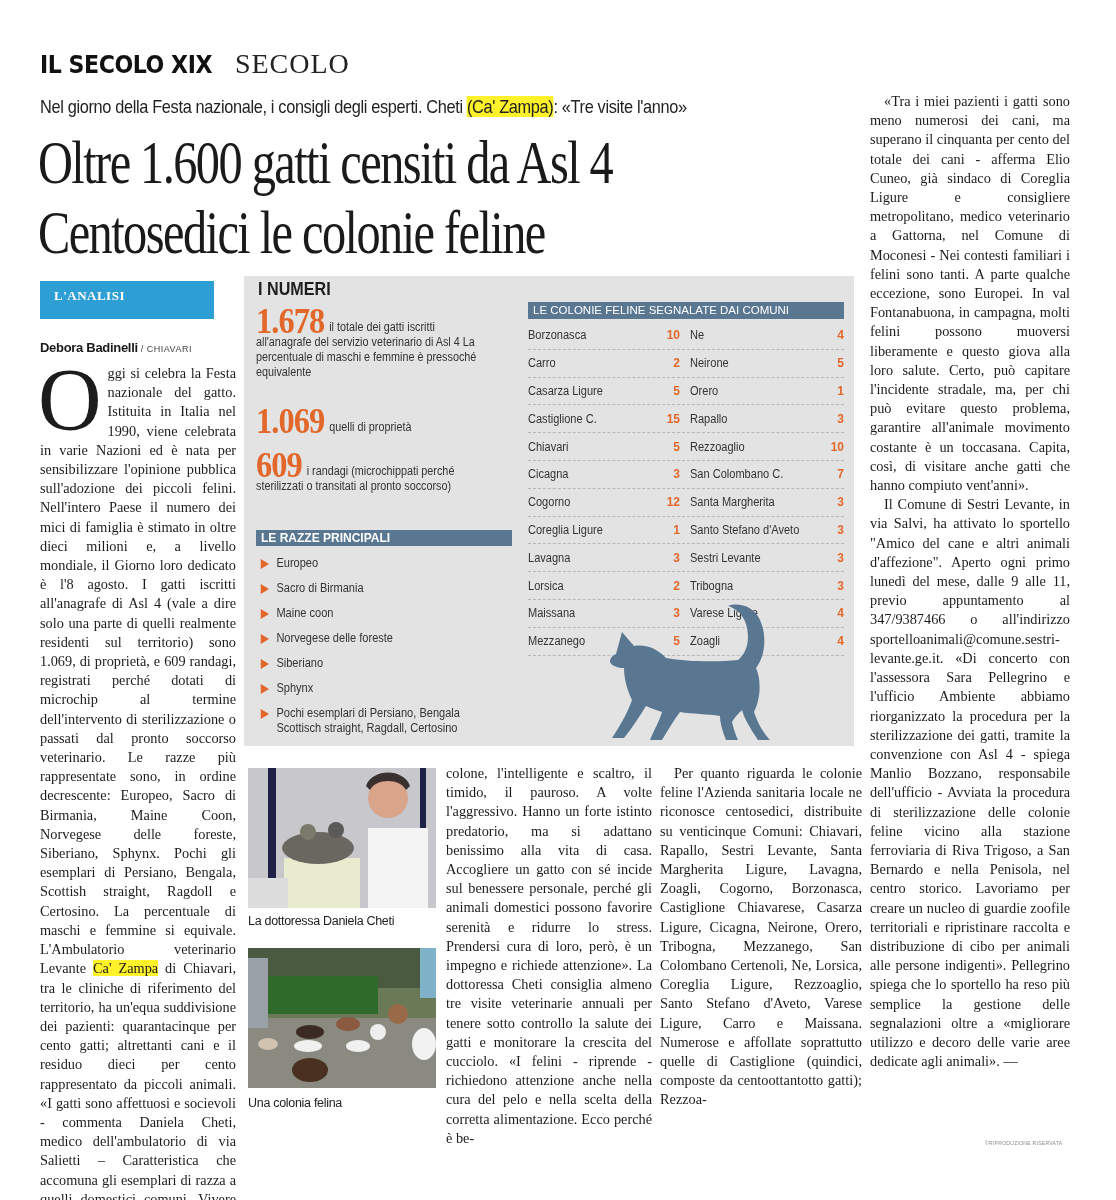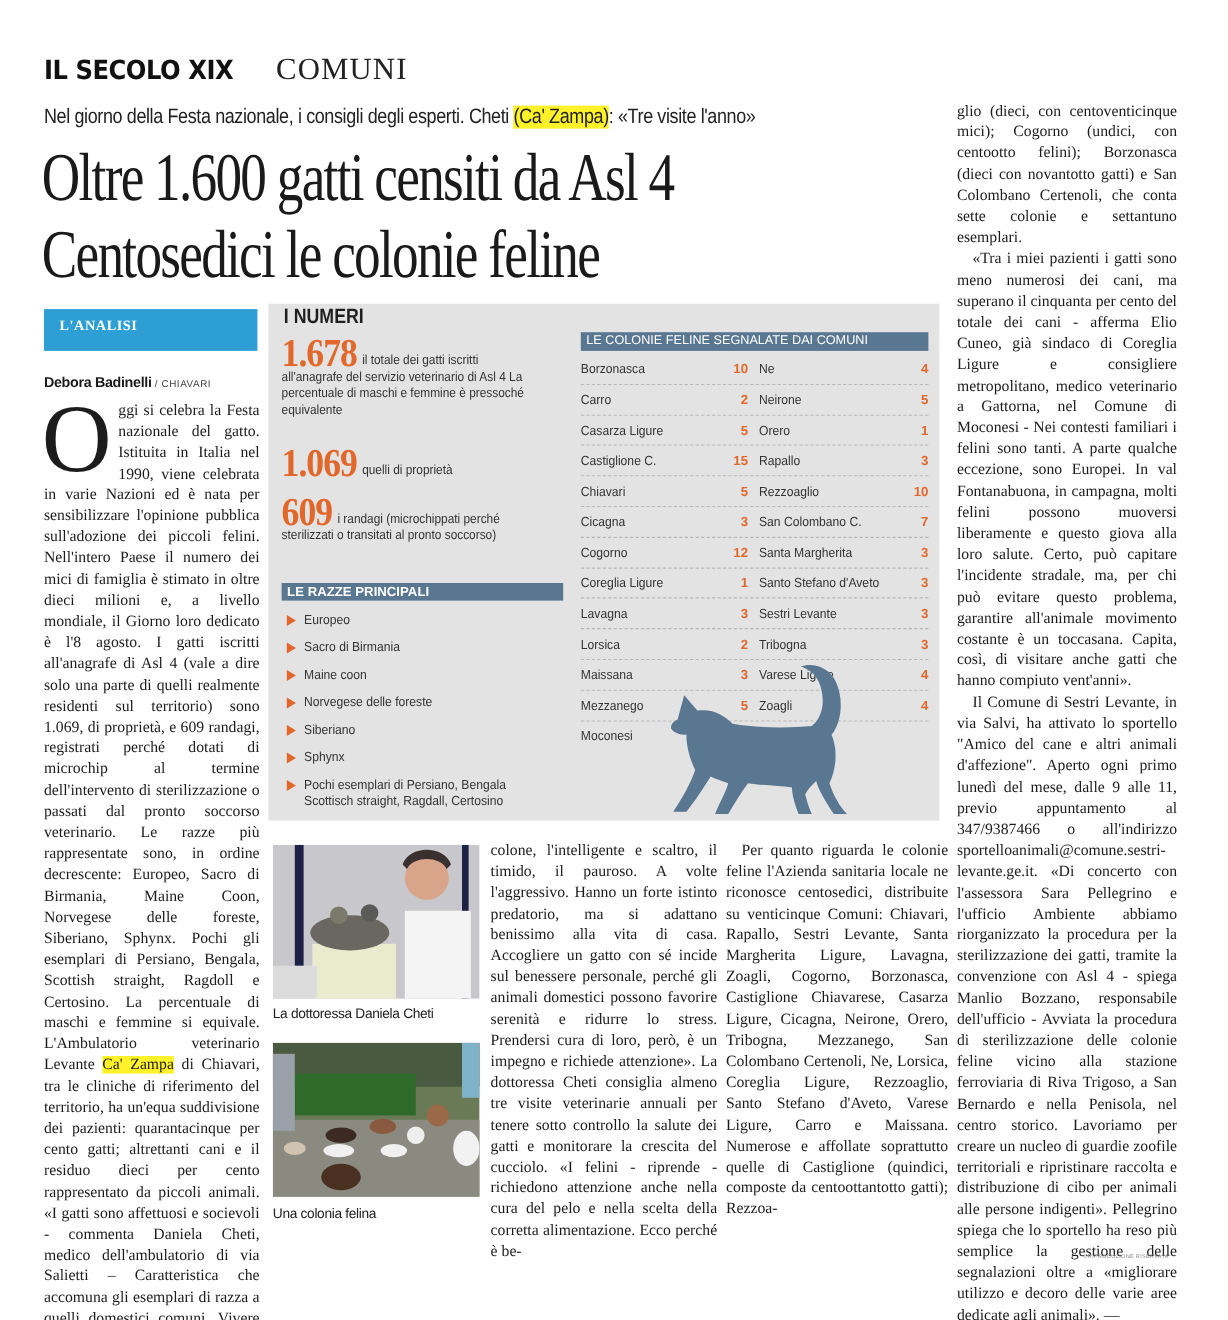--- a/index.html
+++ b/index.html
@@ -1,31 +1,31 @@
 <!DOCTYPE html>
 <html><head>
 <meta charset="utf-8">
 <style>
   html, body { margin: 0; padding: 0; background: #ffffff; }
   body { width: 1116px; height: 1200px; position: relative; overflow: hidden; font-family: "Liberation Serif", serif; color: #1a1a1a; }
   .abs { position: absolute; }
-  .masthead { left: 40px; top: 48px; display: flex; align-items: baseline; gap: 32px; }
+  .masthead { left: 40px; top: 48px; display: flex; align-items: baseline; gap: 16px; }
   .brand { font-family: "DejaVu Sans", sans-serif; font-weight: 900; font-size: 24px; letter-spacing: -0.5px; transform: scaleX(0.92); transform-origin: left; color: #111; }
   .section { font-family: "Liberation Serif", serif; font-size: 28px; letter-spacing: 1px; color: #222; margin-left: -8px; }
   .kicker { left: 40px; top: 96px; font-family: "Liberation Sans", sans-serif; font-size: 19px; color: #222; letter-spacing: -0.4px; white-space: nowrap; transform: scaleX(0.86); transform-origin: left; }
   .hl { background: #fff22a; }
   .headline { left: 38px; font-family: "Liberation Serif", serif; font-size: 62px; line-height: 64px; color: #1a1a1a; white-space: nowrap; letter-spacing: -2px; transform: scaleX(0.78); transform-origin: left; font-weight: normal; }
   .h1 { top: 130px; }
   .h2 { top: 200px; }
 
   .col { font-size: 14.3px; line-height: 19.2px; text-align: justify; hyphens: auto; color: #1c1c1c; }
   .col p { margin: 0; text-indent: 0; }
   .col p.ind { text-indent: 14px; }
 
-  .analisi-tag { left: 40px; top: 281px; width: 194px; height: 38px; background: #2e9fd4; color: #fff; font-family: "Liberation Serif", serif; font-weight: bold; font-size: 13px; line-height: 30px; padding-left: 14px; box-sizing: border-box; letter-spacing: 0.5px; }
+  .analisi-tag { left: 40px; top: 281px; width: 174px; height: 38px; background: #2e9fd4; color: #fff; font-family: "Liberation Serif", serif; font-weight: bold; font-size: 13px; line-height: 30px; padding-left: 14px; box-sizing: border-box; letter-spacing: 0.5px; }
   .byline { left: 40px; top: 340px; font-family: "Liberation Sans", sans-serif; font-size: 13px; }
   .byline b { font-weight: bold; letter-spacing: -0.3px; }
   .byline .place { font-size: 9px; color: #444; letter-spacing: 0.5px; }
   .col1 { left: 40px; top: 364px; width: 196px; }
   .dropcap { float: left; font-size: 88px; line-height: 68px; margin: 2px 6px 0 -2px; font-family: "Liberation Serif", serif; }
 
   .infobox { left: 244px; top: 276px; width: 610px; height: 470px; background: #e3e3e3; }
   .numeri-title { left: 258px; top: 278px; font-family: "Liberation Sans", sans-serif; font-weight: bold; font-size: 19px; color: #1f1f1f; transform: scaleX(0.85); transform-origin: left; }
   .stat { left: 256px; width: 262px; font-family: "Liberation Sans", sans-serif; font-size: 12px; line-height: 15px; color: #333; transform: scaleX(0.9); transform-origin: left; }
   .stat .big { font-family: "Liberation Serif", serif; font-weight: bold; font-size: 36px; color: #e2672a; letter-spacing: -1px; vertical-align: -2px; margin-right: 2px; }
@@ -54,21 +54,21 @@
   .col3 { left: 446px; top: 764px; width: 206px; }
   .col4 { left: 660px; top: 764px; width: 202px; }
   .col5 { left: 870px; top: 92px; width: 200px; }
   .copyright { left: 985px; top: 1140px; font-family: "Liberation Sans", sans-serif; font-size: 5px; color: #888; letter-spacing: 0.3px; }
 </style>
 </head>
 <body>
 
 <div class="abs masthead">
   <span class="brand">IL SECOLO XIX</span>
-  <span class="section">COMUNI</span>
+  <span class="section">SECOLO</span>
 </div>
 
 <div class="abs kicker">
   <span>Nel giorno della Festa nazionale, i consigli degli esperti. Cheti </span><span class="hl">(Ca' Zampa)</span><span>: «Tre visite l'anno»</span>
 </div>
 
 <h1 class="abs headline h1" style="margin:0">Oltre 1.600 gatti censiti da Asl 4</h1>
 <h1 class="abs headline h2" style="margin:0">Centosedici le colonie feline</h1>
 
 <div class="abs analisi-tag">L'ANALISI</div>
@@ -243,27 +243,20 @@
     </div>
     <div class="crow">
       <div class="cell">
         <span class="cname">Mezzanego</span>
         <span class="cval">5</span>
       </div>
       <div class="cell right">
         <span class="cname">Zoagli</span>
         <span class="cval r">4</span>
       </div>
-    </div>
-    <div class="crow noline">
-      <div class="cell">
-        <span class="cname">Moconesi</span>
-        <span class="cval">1</span>
-      </div>
-      <div class="cell right"></div>
     </div>
   </div>
 
 <svg class="abs cat-svg" width="250" height="140" viewBox="0 0 250 140">
   <path fill="#5a7792" d="M28 52 L34 30 L46 44 C60 42 70 48 78 56 C100 60 130 60 150 58 C160 50 162 36 158 22 C154 10 146 6 140 4 C150 0 166 4 172 18 C180 36 176 56 168 66 C174 80 172 98 166 110 C170 122 176 132 182 138 L170 138 C162 126 156 116 154 108 C150 112 146 116 144 120 C146 128 148 134 150 138 L138 138 C134 128 132 120 132 114 C120 112 104 112 92 110 C86 118 80 128 74 138 L62 138 C66 128 72 118 74 110 C68 108 62 106 58 104 C52 114 44 126 36 136 L24 136 C32 124 40 110 44 98 C38 86 36 74 36 66 C30 66 24 64 22 60 C22 56 24 54 28 52 Z"></path>
 </svg>
 
 <svg class="abs photo1" viewBox="0 0 188 140" preserveAspectRatio="none">
   <rect width="188" height="140" fill="#c8c8cc"></rect>
   <rect x="20" y="0" width="8" height="110" fill="#1e2247"></rect>
@@ -300,18 +293,17 @@
 
 <div class="abs col col3">
   <p>colone, l'intelligente e scaltro, il timido, il pauroso. A volte l'aggressivo. Hanno un forte istinto predatorio, ma si adattano benissimo alla vita di casa. Accogliere un gatto con sé incide sul benessere personale, perché gli animali domestici possono favorire serenità e ridurre lo stress. Prendersi cura di loro, però, è un impegno e richiede attenzione». La dottoressa Cheti consiglia almeno tre visite veterinarie annuali per tenere sotto controllo la salute dei gatti e monitorare la crescita del cucciolo. «I felini - riprende - richiedono attenzione anche nella cura del pelo e nella scelta della corretta alimentazione. Ecco perché è be-</p>
 </div>
 
 <div class="abs col col4">
   <p class="ind">Per quanto riguarda le colonie feline l'Azienda sanitaria locale ne riconosce centosedici, distribuite su venticinque Comuni: Chiavari, Rapallo, Sestri Levante, Santa Margherita Ligure, Lavagna, Zoagli, Cogorno, Borzonasca, Castiglione Chiavarese, Casarza Ligure, Cicagna, Neirone, Orero, Tribogna, Mezzanego, San Colombano Certenoli, Ne, Lorsica, Coreglia Ligure, Rezzoaglio, Santo Stefano d'Aveto, Varese Ligure, Carro e Maissana. Numerose e affollate soprattutto quelle di Castiglione (quindici, composte da centoottantotto gatti); Rezzoa-</p>
 </div>
 
 <div class="abs col col5">
-  <p>glio (dieci, con centoventicinque mici); Cogorno (undici, con centootto felini); Borzonasca (dieci con novantotto gatti) e San Colombano Certenoli, che conta sette colonie e settantuno esemplari.</p>
   <p class="ind">«Tra i miei pazienti i gatti sono meno numerosi dei cani, ma superano il cinquanta per cento del totale dei cani - afferma Elio Cuneo, già sindaco di Coreglia Ligure e consigliere metropolitano, medico veterinario a Gattorna, nel Comune di Moconesi - Nei contesti familiari i felini sono tanti. A parte qualche eccezione, sono Europei. In val Fontanabuona, in campagna, molti felini possono muoversi liberamente e questo giova alla loro salute. Certo, può capitare l'incidente stradale, ma, per chi può evitare questo problema, garantire all'animale movimento costante è un toccasana. Capita, così, di visitare anche gatti che hanno compiuto vent'anni».</p>
   <p class="ind">Il Comune di Sestri Levante, in via Salvi, ha attivato lo sportello "Amico del cane e altri animali d'affezione". Aperto ogni primo lunedì del mese, dalle 9 alle 11, previo appuntamento al 347/9387466 o all'indirizzo sportelloanimali@comune.sestri-levante.ge.it. «Di concerto con l'assessora Sara Pellegrino e l'ufficio Ambiente abbiamo riorganizzato la procedura per la sterilizzazione dei gatti, tramite la convenzione con Asl 4 - spiega Manlio Bozzano, responsabile dell'ufficio - Avviata la procedura di sterilizzazione delle colonie feline vicino alla stazione ferroviaria di Riva Trigoso, a San Bernardo e nella Penisola, nel centro storico. Lavoriamo per creare un nucleo di guardie zoofile territoriali e ripristinare raccolta e distribuzione di cibo per animali alle persone indigenti». Pellegrino spiega che lo sportello ha reso più semplice la gestione delle segnalazioni oltre a «migliorare utilizzo e decoro delle varie aree dedicate agli animali». —</p>
 
 </div>
 <div class="abs copyright">©RIPRODUZIONE RISERVATA</div>
 
 </body></html>

